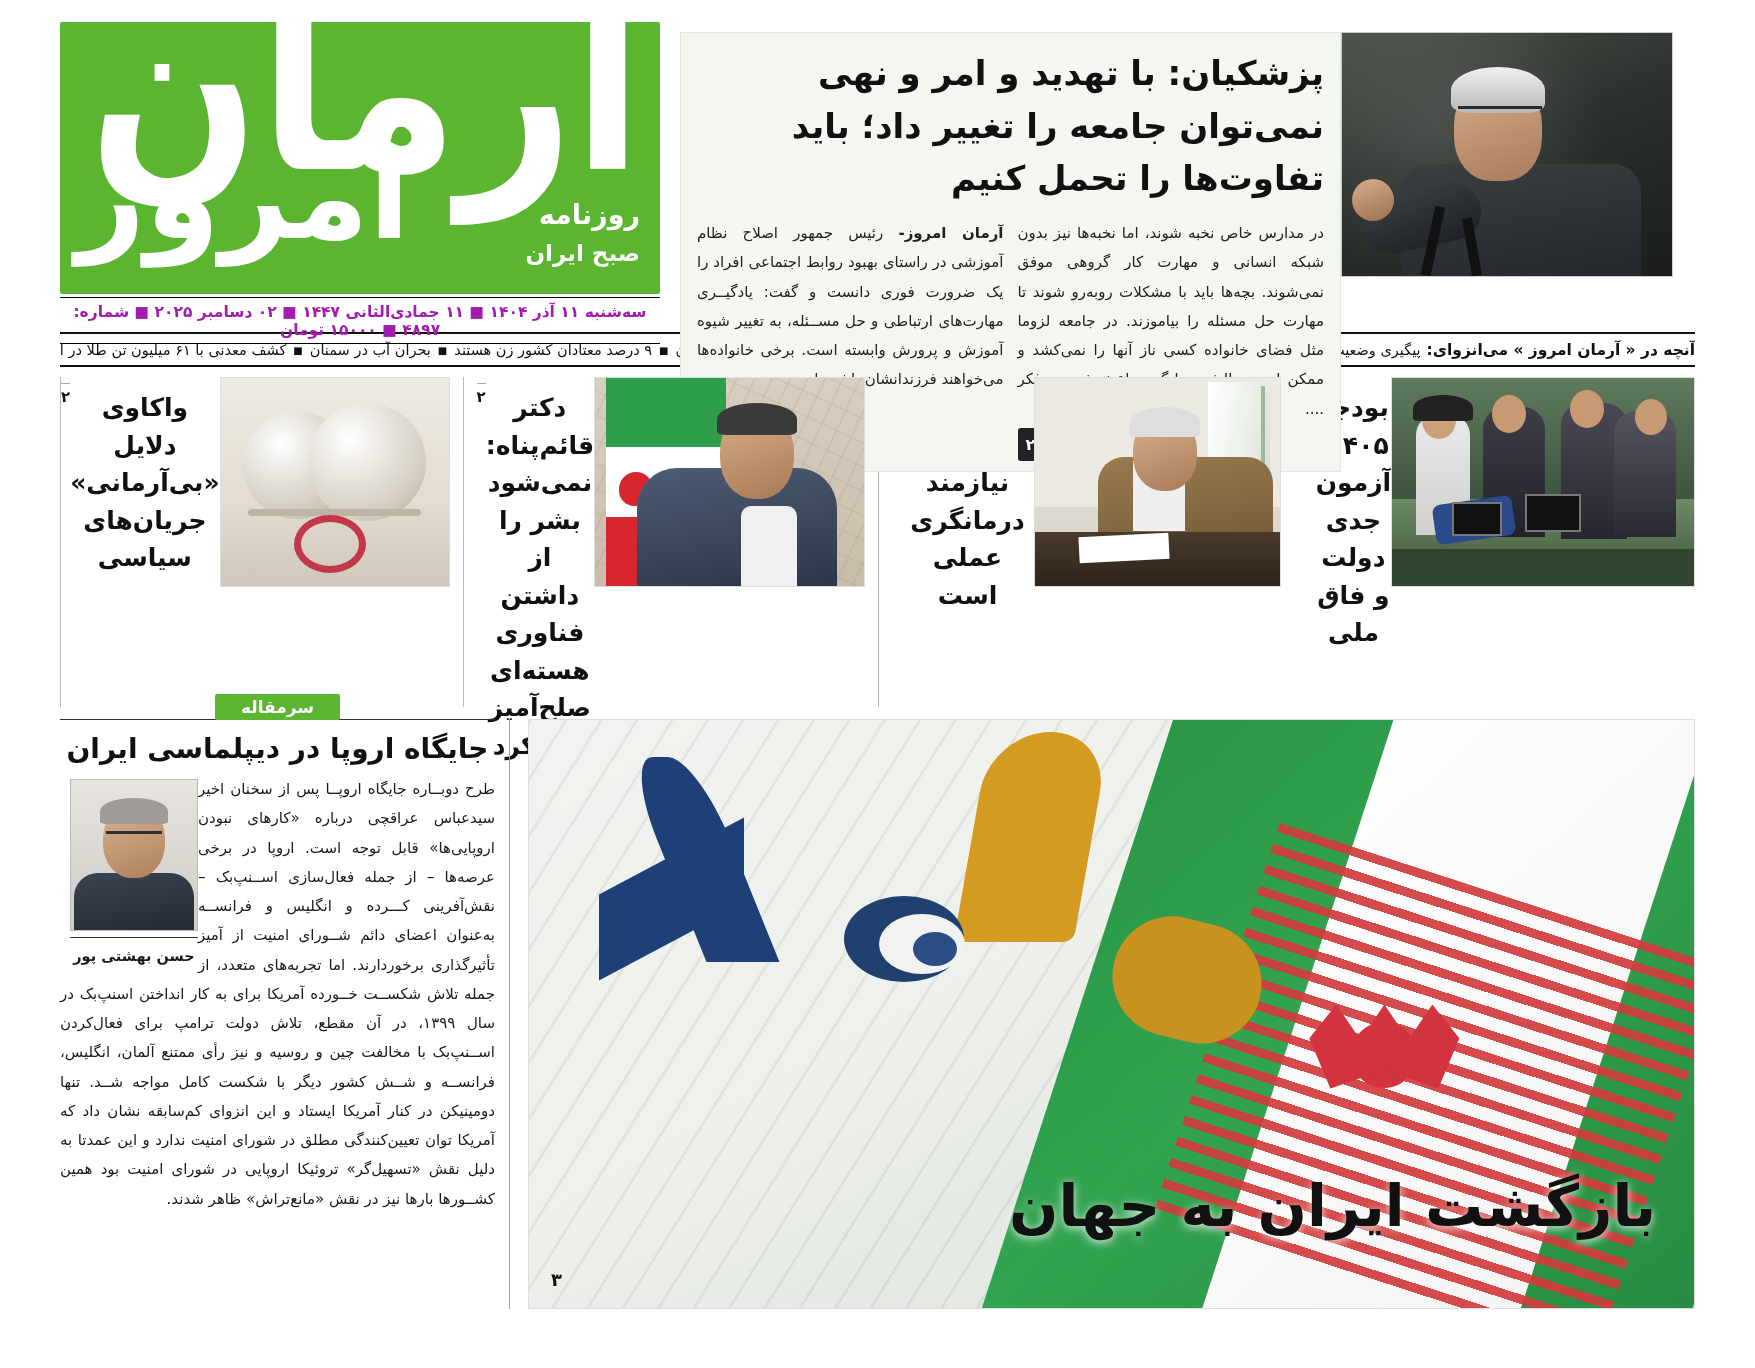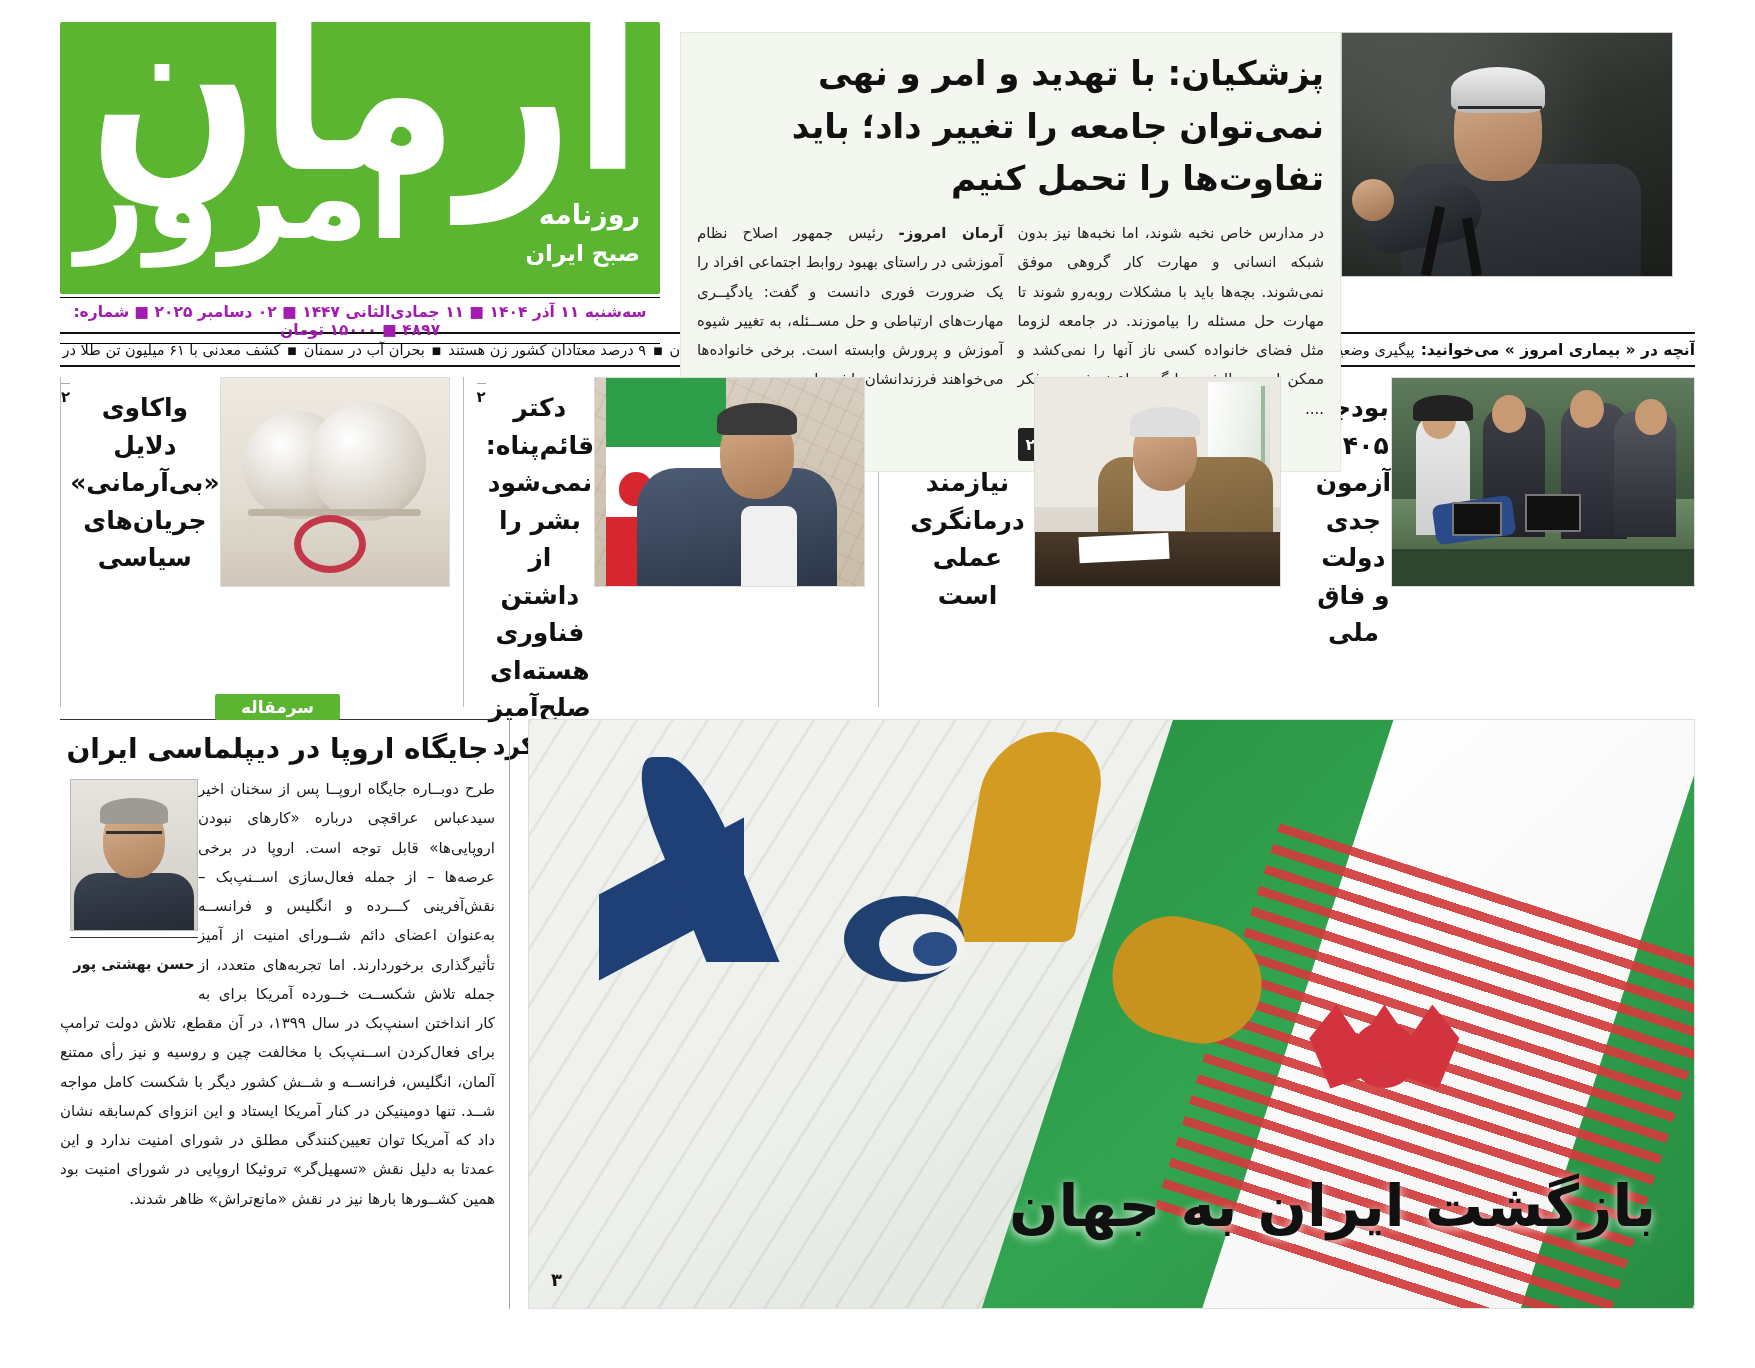--- a/index.html
+++ b/index.html
@@ -453,21 +453,21 @@
   .ph-auth .hair { position:absolute; left:50%; top:12%; width:68px; height:26px; margin-left:-34px;
       background:#9e9a95; border-radius:50% 50% 10% 10%;}
   .ph-auth .glass { position:absolute; left:50%; top:34%; width:56px; height:14px; margin-left:-28px; border-top:3px solid #2f2f2f;}
   .ph-auth .body { position:absolute; left:50%; top:62%; width:120px; height:60px; margin-left:-60px;
       background: linear-gradient(170deg,#3b4351,#232a34); border-radius:24px 24px 0 0;}
   .op-author-name {
     font-size: 14.5px;
     font-weight: bold;
     border-top: 1px solid #333;
     margin-top: 6px;
-    padding-top: 12px;
+    padding-top: 4px;
   }
 </style>
 </head>
 <body>
 
 <div class="page">
 
   <div class="masthead">
 
     <div class="lead">
@@ -506,21 +506,21 @@
         <div class="logo-sub">
           <span>روزنامه</span>
           <small>صبح ایران</small>
         </div>
       </div>
       <div class="dateline">سه‌شنبه ۱۱ آذر ۱۴۰۴ ■ ۱۱ جمادی‌الثانی ۱۴۴۷ ■ ۰۲ دسامبر ۲۰۲۵ ■ شماره: ۴۸۹۷ ■ ۱۵۰۰۰ تومان</div>
     </div>
   </div>
 
   <div class="teaser">
-    <span class="teaser-label">آنچه در « بیماری امروز » می‌خوانید:</span>
+    <span class="teaser-label">آنچه در « آرمان امروز » می‌انزوای:</span>
     <span class="teaser-item">پیگیری وضعیت سلامتی رضا امیرخانی از سوی رهبر انقلاب</span>
     <span class="teaser-sep">■</span>
     <span class="teaser-item">رایزنی هسته‌ای ایران و ژاپن</span>
     <span class="teaser-sep">■</span>
     <span class="teaser-item">دسیسه‌چینی آمریکا علیه لبنان</span>
     <span class="teaser-sep">■</span>
     <span class="teaser-item">۹ درصد معتادان کشور زن هستند</span>
     <span class="teaser-sep">■</span>
     <span class="teaser-item">بحران آب در سمنان</span>
     <span class="teaser-sep">■</span>

